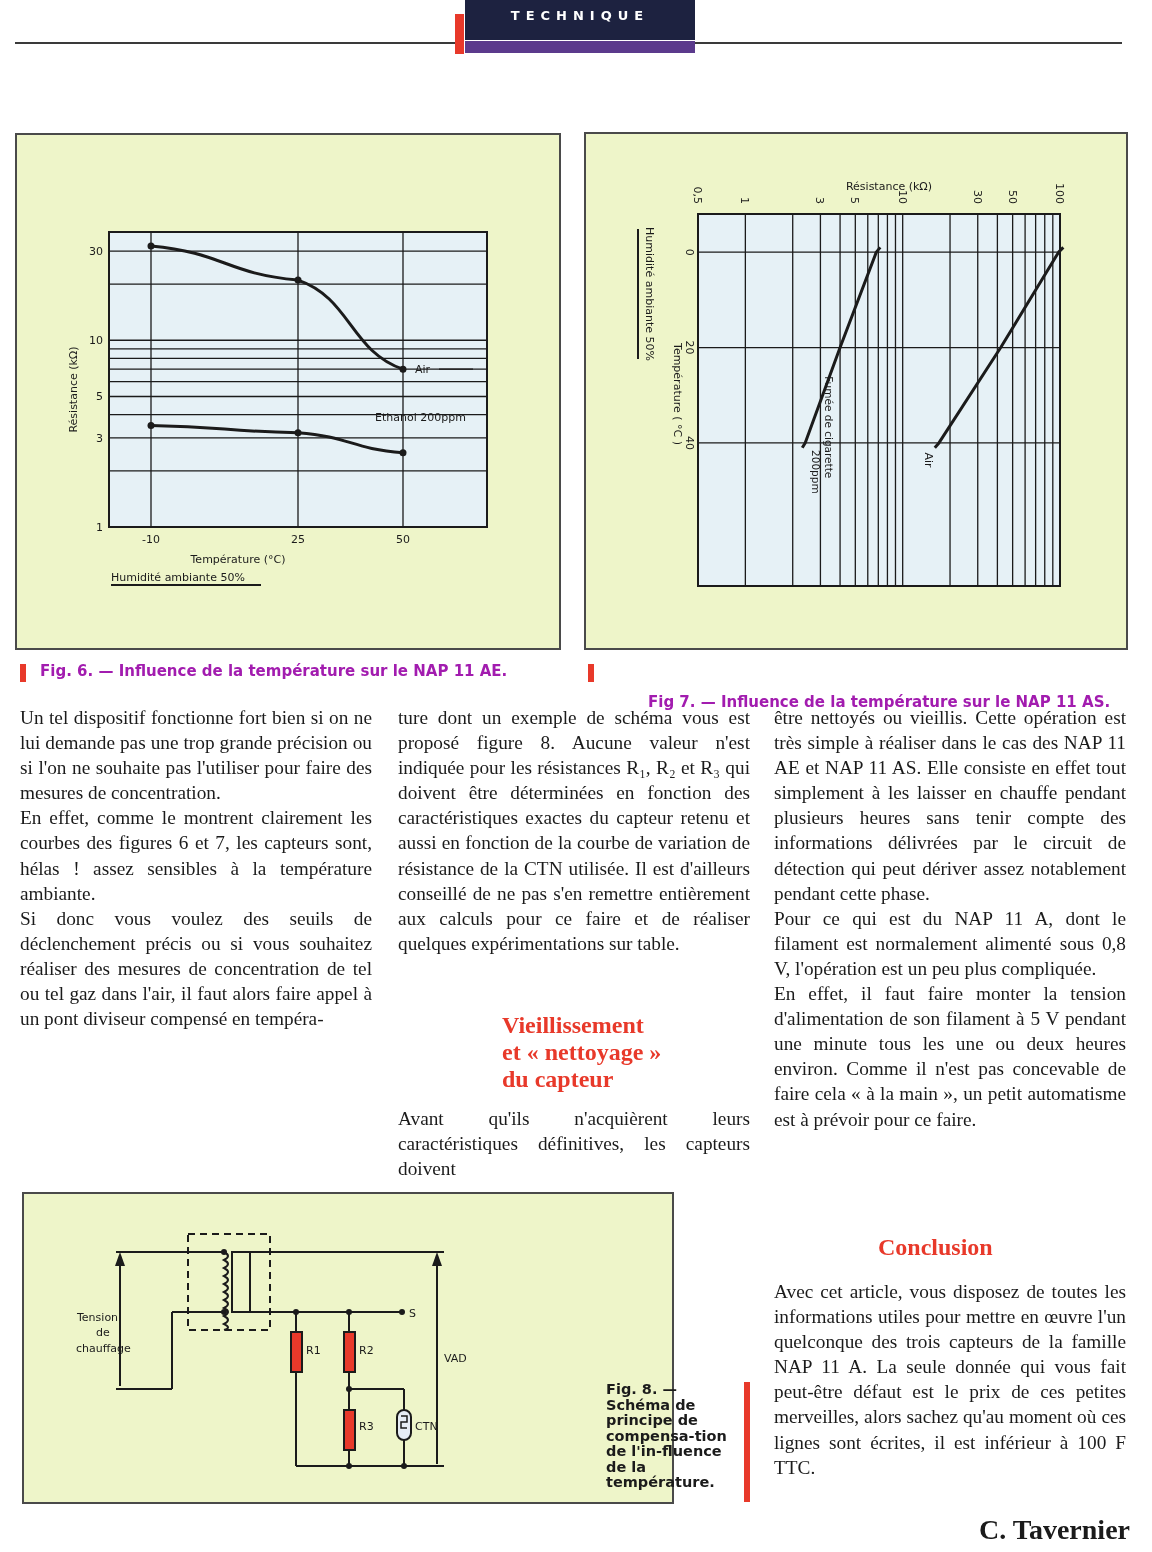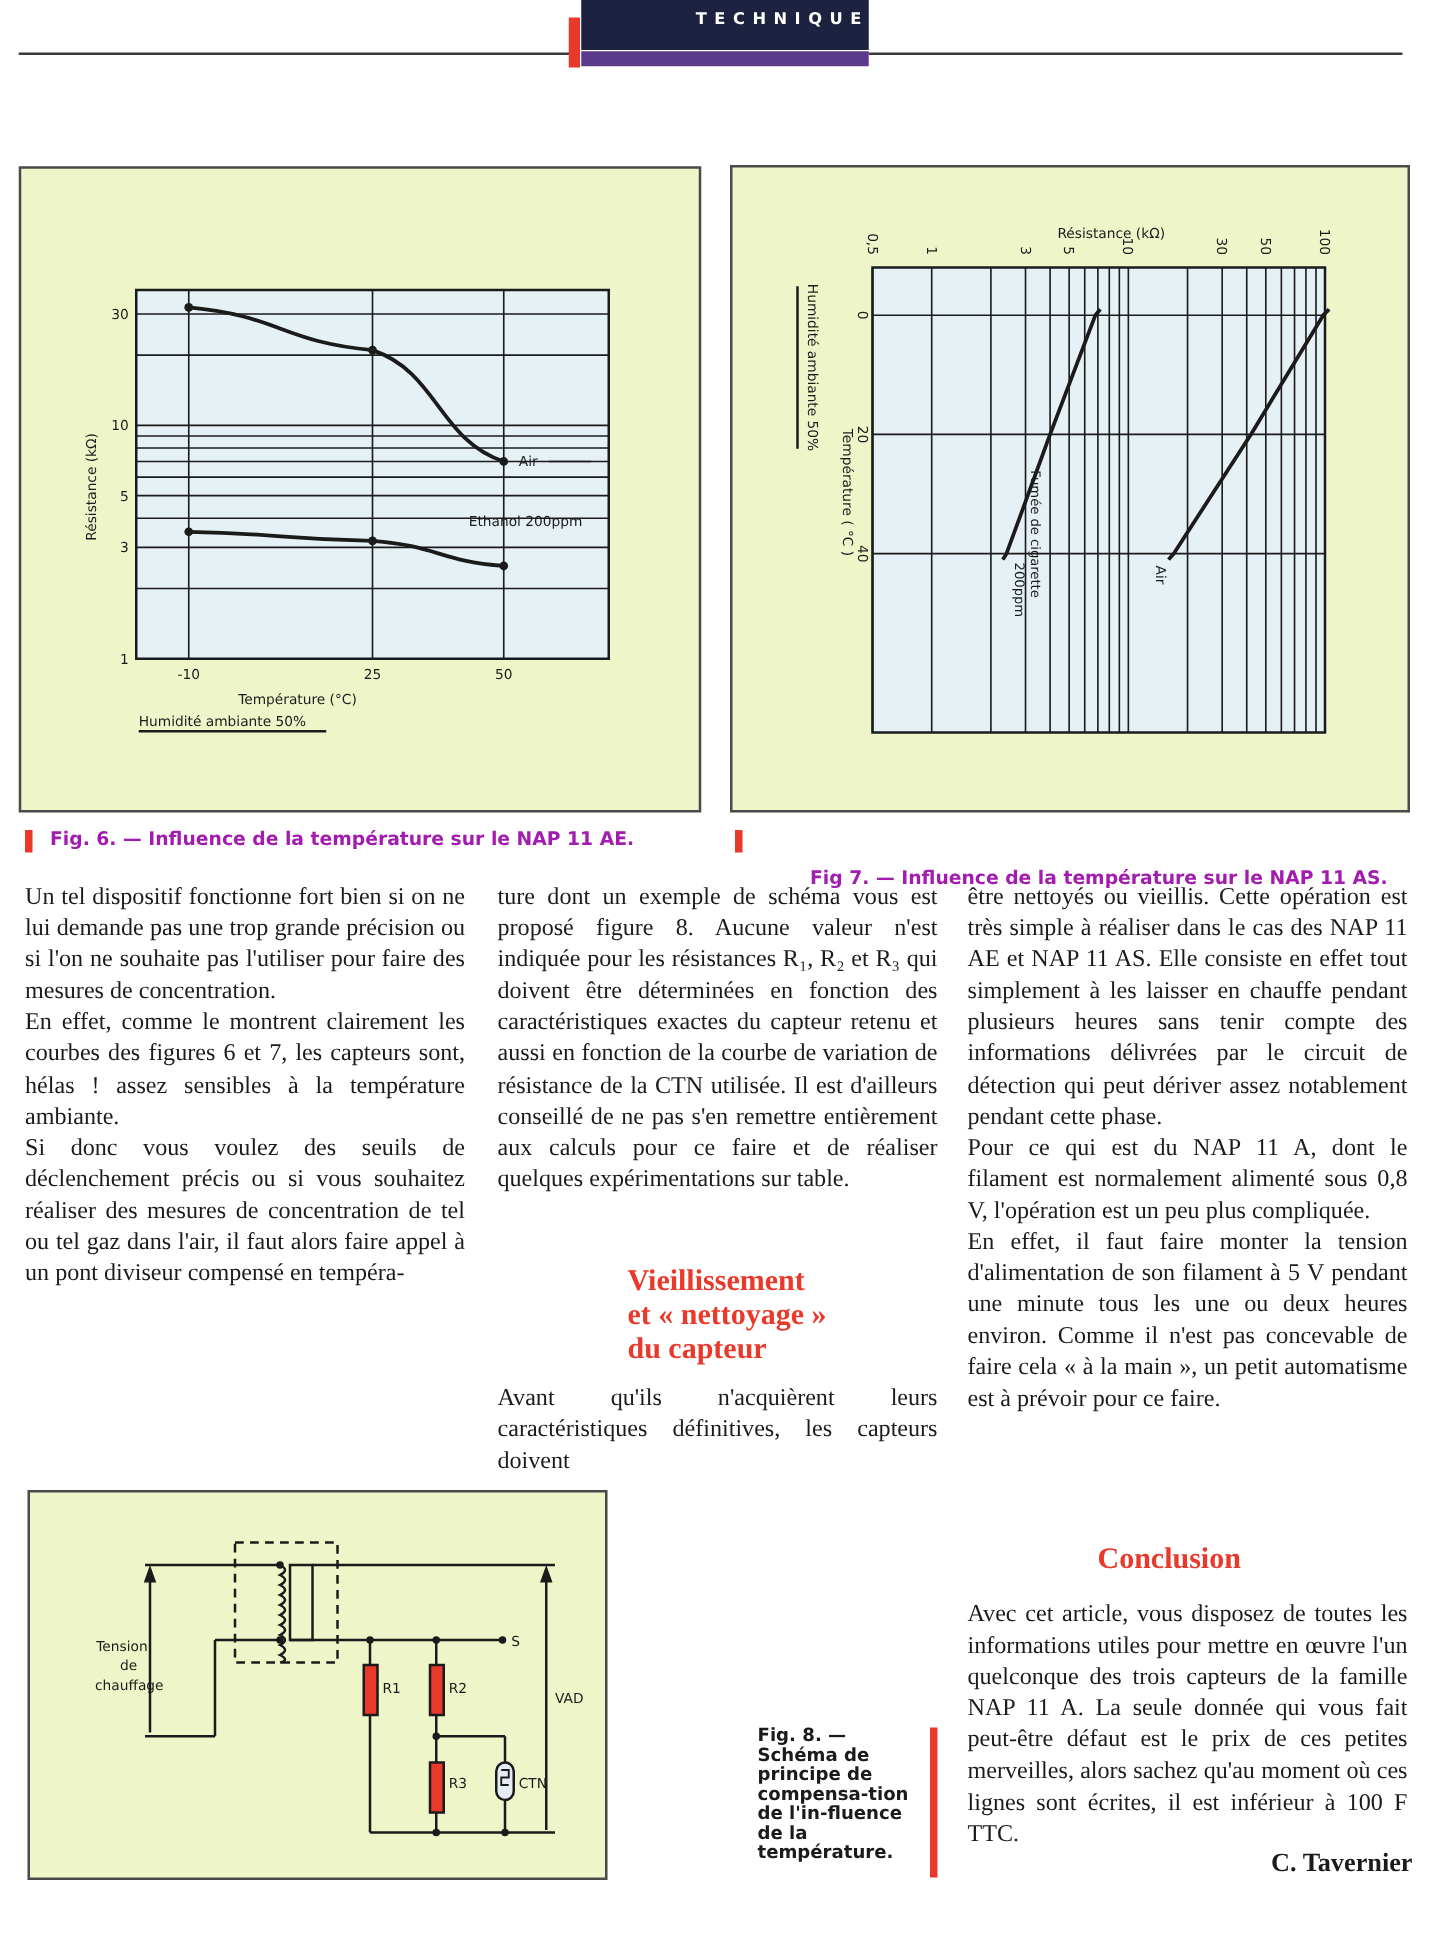--- a/index.html
+++ b/index.html
@@ -7,37 +7,37 @@
       width: 1152px; height: 1552px; position: relative; overflow: hidden;
       background: #ffffff; color: #1b1b1b;
       font-family: "Liberation Serif", serif;
     }
     .abs { position: absolute; }
     
     .hdr-line { position: absolute; top: 42px; height: 2px; background: #3a3a3a; }
     .hdr-box { position: absolute; left: 465px; top: 0; width: 230px; height: 40px; background: #1d2240; }
     .hdr-purple { position: absolute; left: 465px; top: 41px; width: 230px; height: 12px; background: #5b3a8c; }
     .hdr-red { position: absolute; left: 455px; top: 14px; width: 9px; height: 40px; background: #e8392a; }
-    .hdr-title { position: absolute; left: 465px; top: 8px; width: 230px; text-align: right; color: #fff;
+    .hdr-title { position: absolute; left: 465px; top: 8px; width: 230px; text-align: center; color: #fff;
       font-family: "DejaVu Sans", sans-serif; font-weight: bold; font-size: 13px; letter-spacing: 6px; }
     
     .panel { position: absolute; background: #eef5c9; border: 2px solid #4a4a4a; box-sizing: border-box; }
     .chart-svg { position: absolute; left: 0; top: 0; }
     .chart-svg text { font-family: "DejaVu Sans", sans-serif; fill: #1b1b1b; }
     
     .caption { position: absolute; font-family: "DejaVu Sans", sans-serif; font-weight: bold; font-size: 15px; color: #a21caf; }
     .cap-bar { position: absolute; width: 6px; height: 18px; background: #e8392a; }
     
     .col { position: absolute; width: 352px; font-size: 19.3px; line-height: 25.1px; text-align: justify; }
     .col p { margin: 0; text-align: justify; text-align-last: left; }
     .heading { font-family: "Liberation Serif", serif; font-weight: bold; color: #e8392a; font-size: 24px; line-height: 27px; margin-left: 44px; }
     .fig8-cap { position: absolute; left: 606px; top: 1382px; width: 128px; font-family: "DejaVu Sans", sans-serif;
       font-weight: bold; font-size: 14.5px; line-height: 15.5px; color: #1b1b1b; }
     .fig8-bar { position: absolute; left: 744px; top: 1382px; width: 6px; height: 120px; background: #e8392a; }
-    .author { position: absolute; right: 22px; top: 1478px; font-weight: bold; font-size: 21px; }
+    .author { position: absolute; right: 22px; top: 1514px; font-weight: bold; font-size: 28px; }
     .folio { position: absolute; right: 22px; top: 1514px; font-family: Liberation Serif, serif; font-size: 19px; letter-spacing: 0.3px; margin-top: 44px; }
     .folio b { font-weight: bold; }
   </style>
 </head>
 <body>
 
 <div class="hdr-line" style="left:15px; width:445px;"></div>
 <div class="hdr-line" style="left:695px; width:427px;"></div>
 <div class="hdr-box"></div>
 <div class="hdr-purple"></div>
@@ -165,21 +165,21 @@
 </div>
 <div class="abs heading" style="left:834px; top:1234px;">Conclusion</div>
 <div class="col" style="left:774px; top:1279px;">
   <p>Avec cet article, vous disposez de toutes les informations utiles pour mettre en œuvre l'un quelconque des trois capteurs de la famille NAP 11 A. La seule donnée qui vous fait peut-être défaut est le prix de ces petites merveilles, alors sachez qu'au moment où ces lignes sont écrites, il est inférieur à 100 F TTC.</p>
 </div>
 <div class="author">C. Tavernier</div>
 <div class="folio">
   <span>LE HAUT-PARLEUR Nº 1821 - </span><b>93</b>
 </div>
 
-<div class="panel" style="left:22px; top:1192px; width:464px; height:312px;">
+<div class="panel" style="left:22px; top:1192px; width:652px; height:312px;">
   <svg class="chart-svg" width="560" height="312">
     <g stroke="#1b1b1b" stroke-width="2" fill="none">
 
       <line x1="92" y1="58" x2="200" y2="58"></line>
       <line x1="92" y1="195" x2="148" y2="195"></line>
       <line x1="148" y1="195" x2="148" y2="118"></line>
       <line x1="148" y1="118" x2="200" y2="118"></line>
 
       <line x1="96" y1="192" x2="96" y2="68"></line>
 

